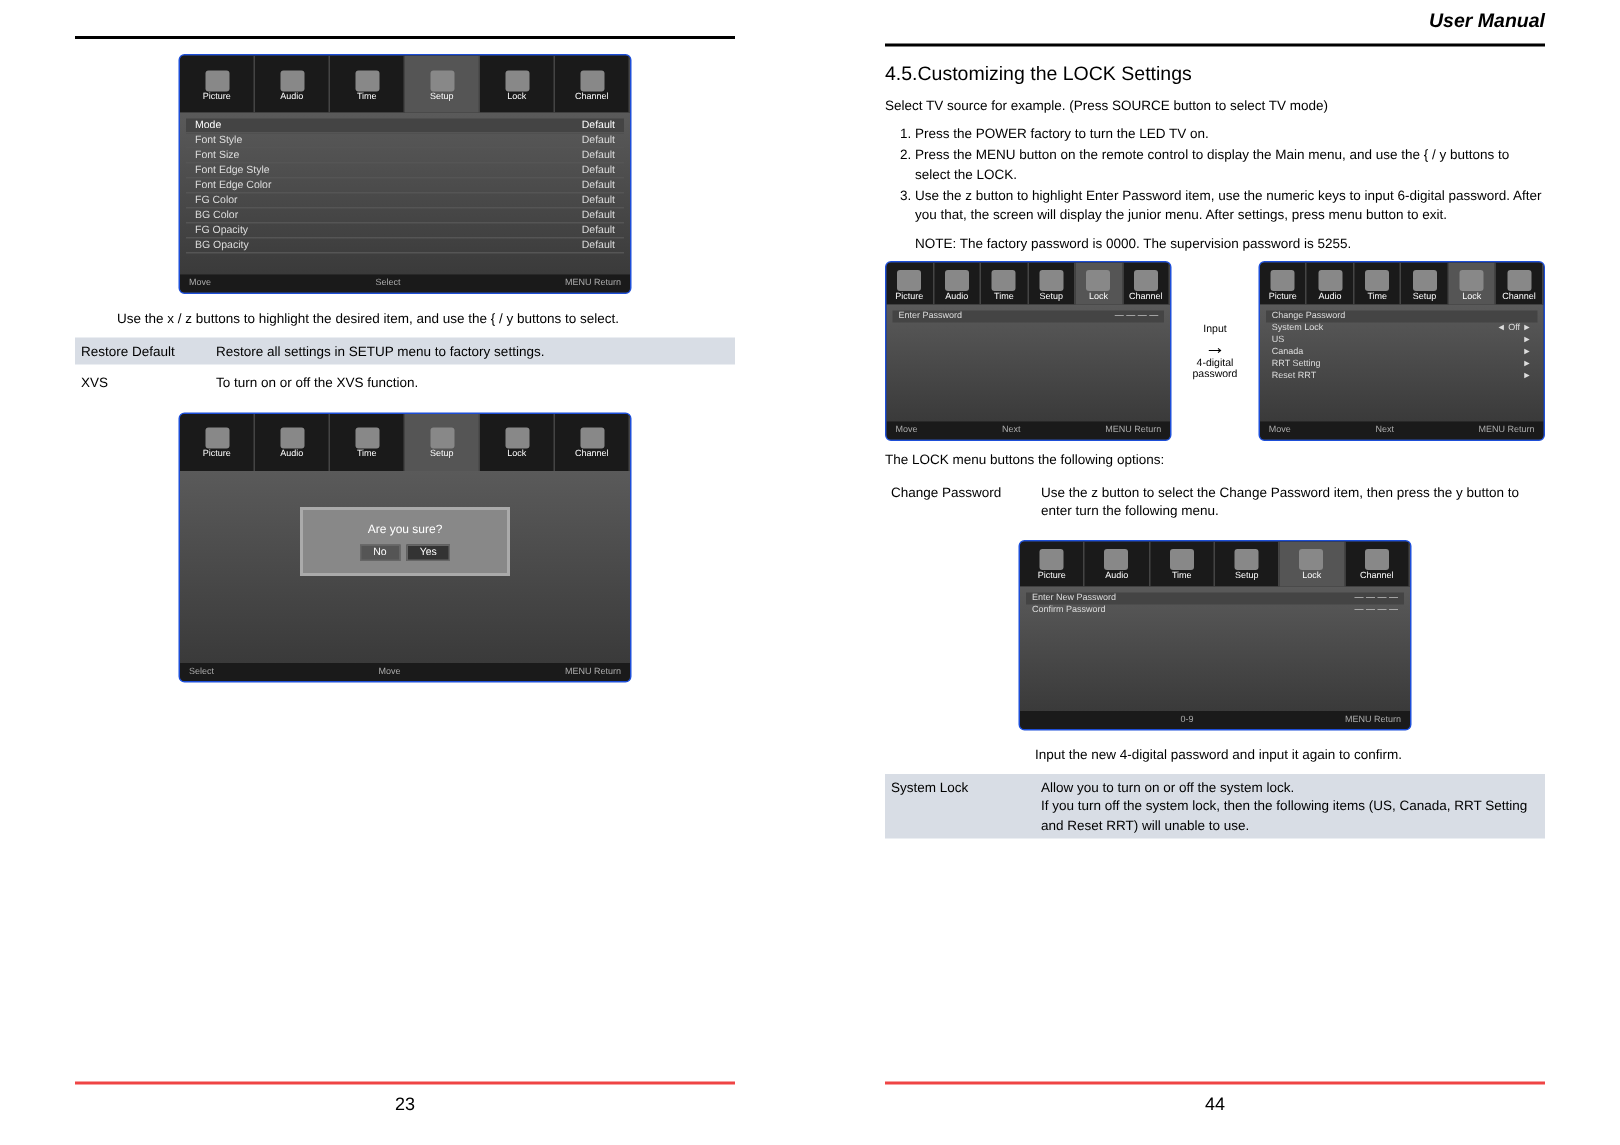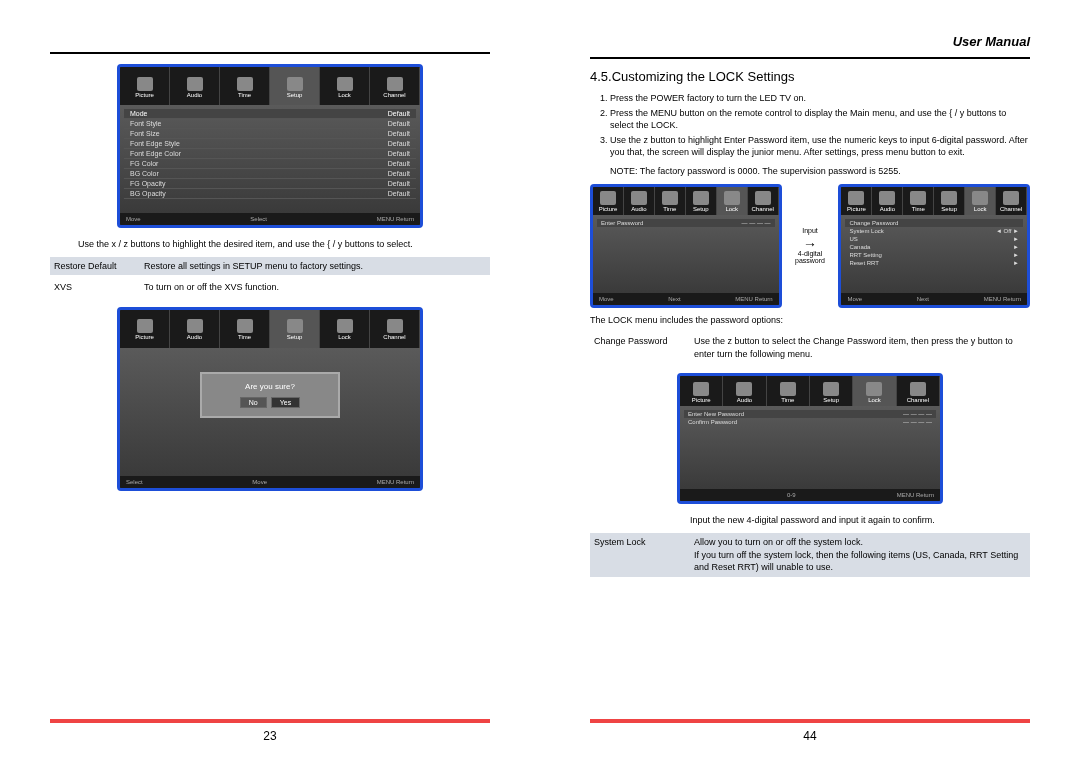--- a/index.html
+++ b/index.html
@@ -6,56 +6,56 @@
     margin: 0;
     padding: 0;
     font-family: Arial, sans-serif;
     background: #fff;
     width: 1080px;
     height: 763px;
     display: flex;
   }
   .page {
     width: 540px;
-    padding: 52px 50px 20px 50px;
+    padding: 24px 50px 20px 50px;
     box-sizing: border-box;
     position: relative;
   }
   .header-bar {
     border-top: 2px solid #000;
     margin-bottom: 10px;
   }
   .header-title {
     font-weight: bold;
     font-size: 13px;
     font-style: italic;
     text-align: right;
     margin-top: -18px;
     margin-bottom: 8px;
   }
   .footer-bar {
-    border-top: 4px solid #ef4444;
+    border-top: 2px solid #ef4444;
     margin-top: 10px;
     padding-top: 6px;
     text-align: center;
     font-size: 12px;
     position: absolute;
     bottom: 20px;
     left: 50px;
     right: 50px;
   }
   .section-title {
     font-size: 13px;
     margin: 8px 0;
   }
   .tv-screenshot {
     width: 300px;
     margin: 10px auto;
     background: #333;
-    border: 3px solid #1d4ed8;
+    border: 1px solid #1d4ed8;
     border-radius: 4px;
     overflow: hidden;
     position: relative;
   }
   .tv-tabs {
     display: flex;
     background: #1a1a1a;
     height: 38px;
   }
   .tv-tab {
@@ -323,20 +323,21 @@
     <span>23</span>
   </div>
 </div>
 
 <div class="page">
   <div class="header-title">User Manual</div>
   <div class="header-bar"></div>
 
   <div class="section-title">4.5.Customizing the LOCK Settings</div>
 
+  <div class="body-text">Select TV source for example. (Press SOURCE button to select TV mode)</div>
   <ol class="steps">
     <li>Press the POWER factory to turn the LED TV on.</li>
     <li>Press the MENU button on the remote control to display the Main menu, and use the { / y buttons to select the LOCK.</li>
     <li>Use the z button to highlight Enter Password item, use the numeric keys to input 6-digital password. After you that, the screen will display the junior menu. After settings, press menu button to exit.</li>
   </ol>
   <div class="body-text" style="margin-left:20px">NOTE: The factory password is 0000. The supervision password is 5255.</div>
 
   <div class="dual-shot">
     <div class="tv-screenshot">
       <div class="tv-tabs" style="height:28px">
@@ -436,21 +437,21 @@
           </div>
       </div>
       <div class="tv-footer">
         <span>Move</span>
         <span>Next</span>
         <span>MENU Return</span>
       </div>
     </div>
   </div>
 
-  <div class="body-text">The LOCK menu includes the password options:</div>
+  <div class="body-text">The LOCK menu buttons the following options:</div>
 
   <div class="inst-row">
     <div class="inst-label" style="width:100px">Change Password</div>
     <div class="inst-desc">Use the z button to select the Change Password item, then press the y button to enter turn the following menu.</div>
   </div>
 
   <div class="tv-screenshot" style="width:260px">
     <div class="tv-tabs" style="height:30px">
       <div class="tv-tab">
           <div class="tv-tab-icon"></div>

